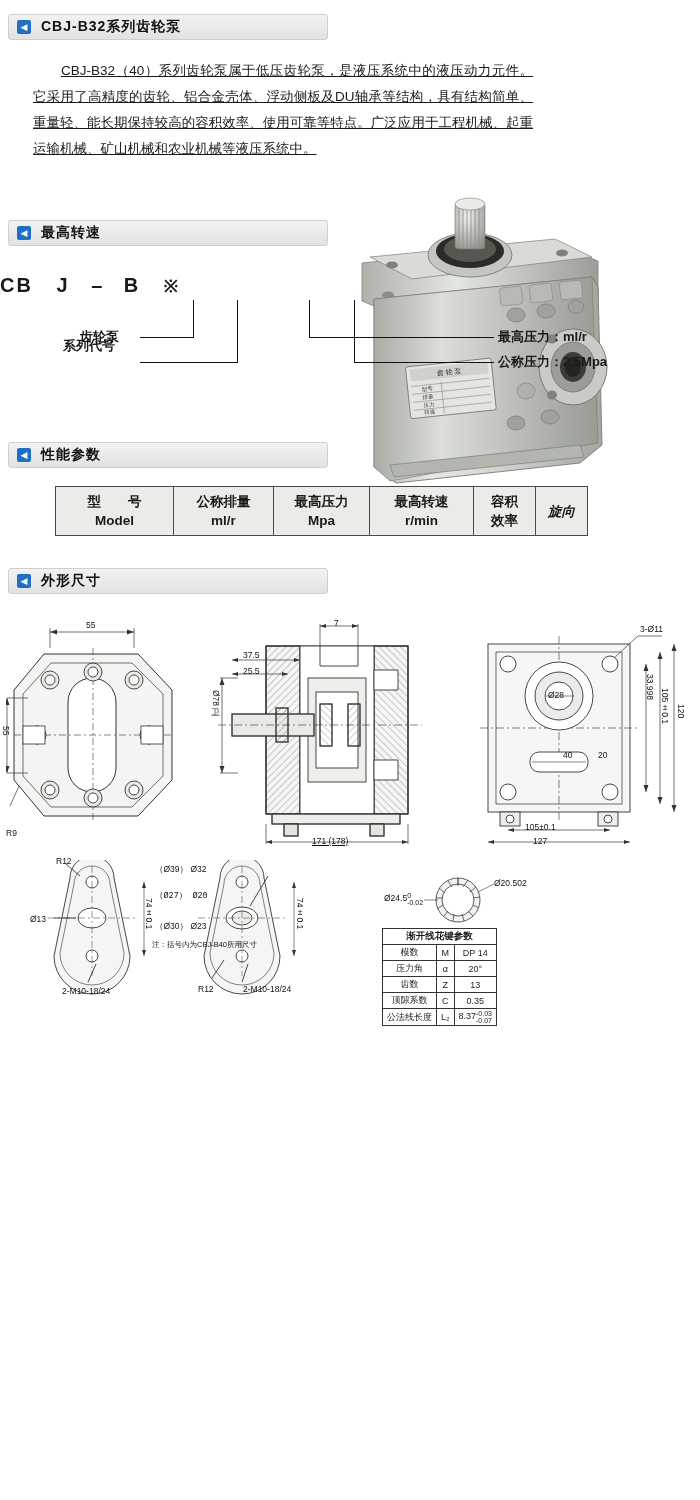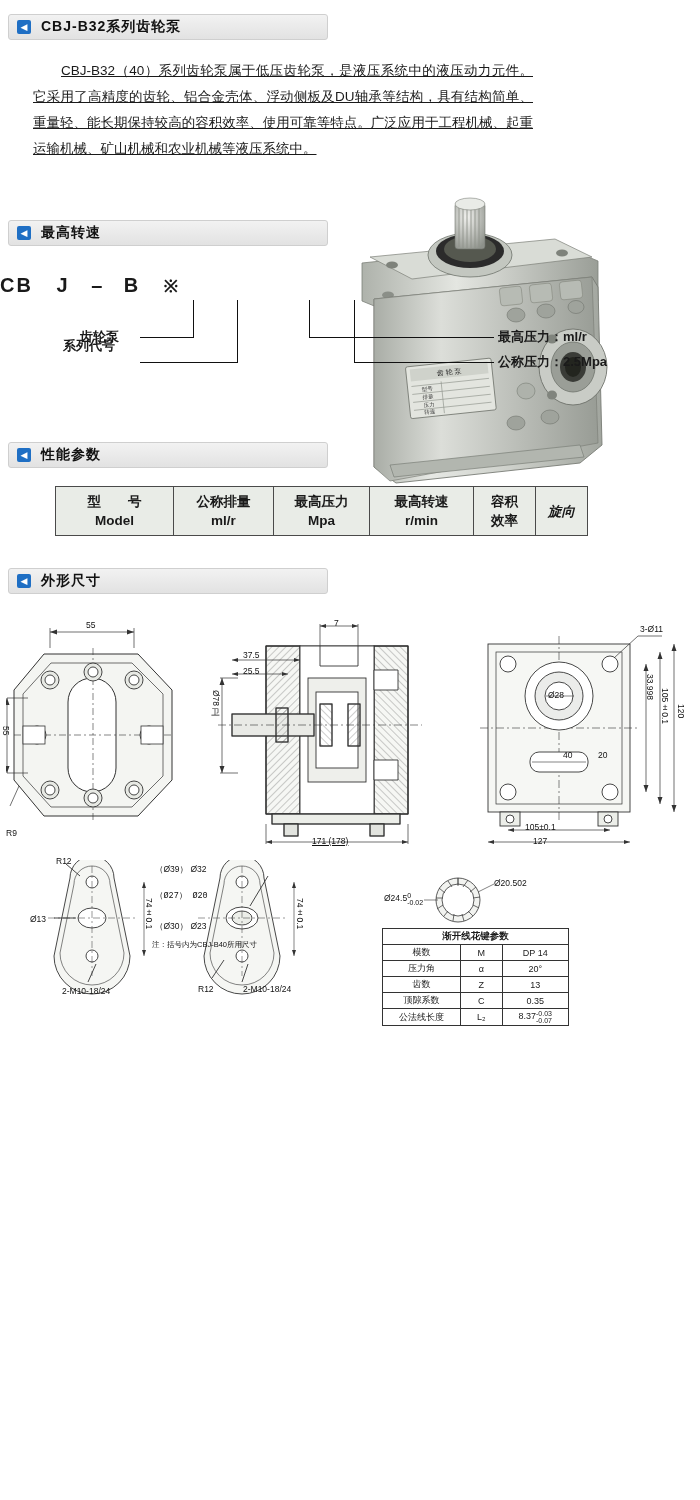--- a/index.html
+++ b/index.html
@@ -146,21 +146,21 @@
   .spline-tbl {
     position: absolute;
     left: 382px;
     top: 324px;
     border-collapse: collapse;
     font-size: 9px;
     background: #fff;
   }
   .spline-tbl td, .spline-tbl th {
     border: 1px solid #333;
-    padding: 1px 16px;
+    padding: 1px 4px;
     text-align: center;
     white-space: nowrap;
   }
   .spline-tbl .hdr {
     font-weight: bold;
     font-size: 9.5px;
   }
   .sup { font-size: 7px; line-height: 7px; display: inline-block; vertical-align: middle; }
 </style>
 </head>

